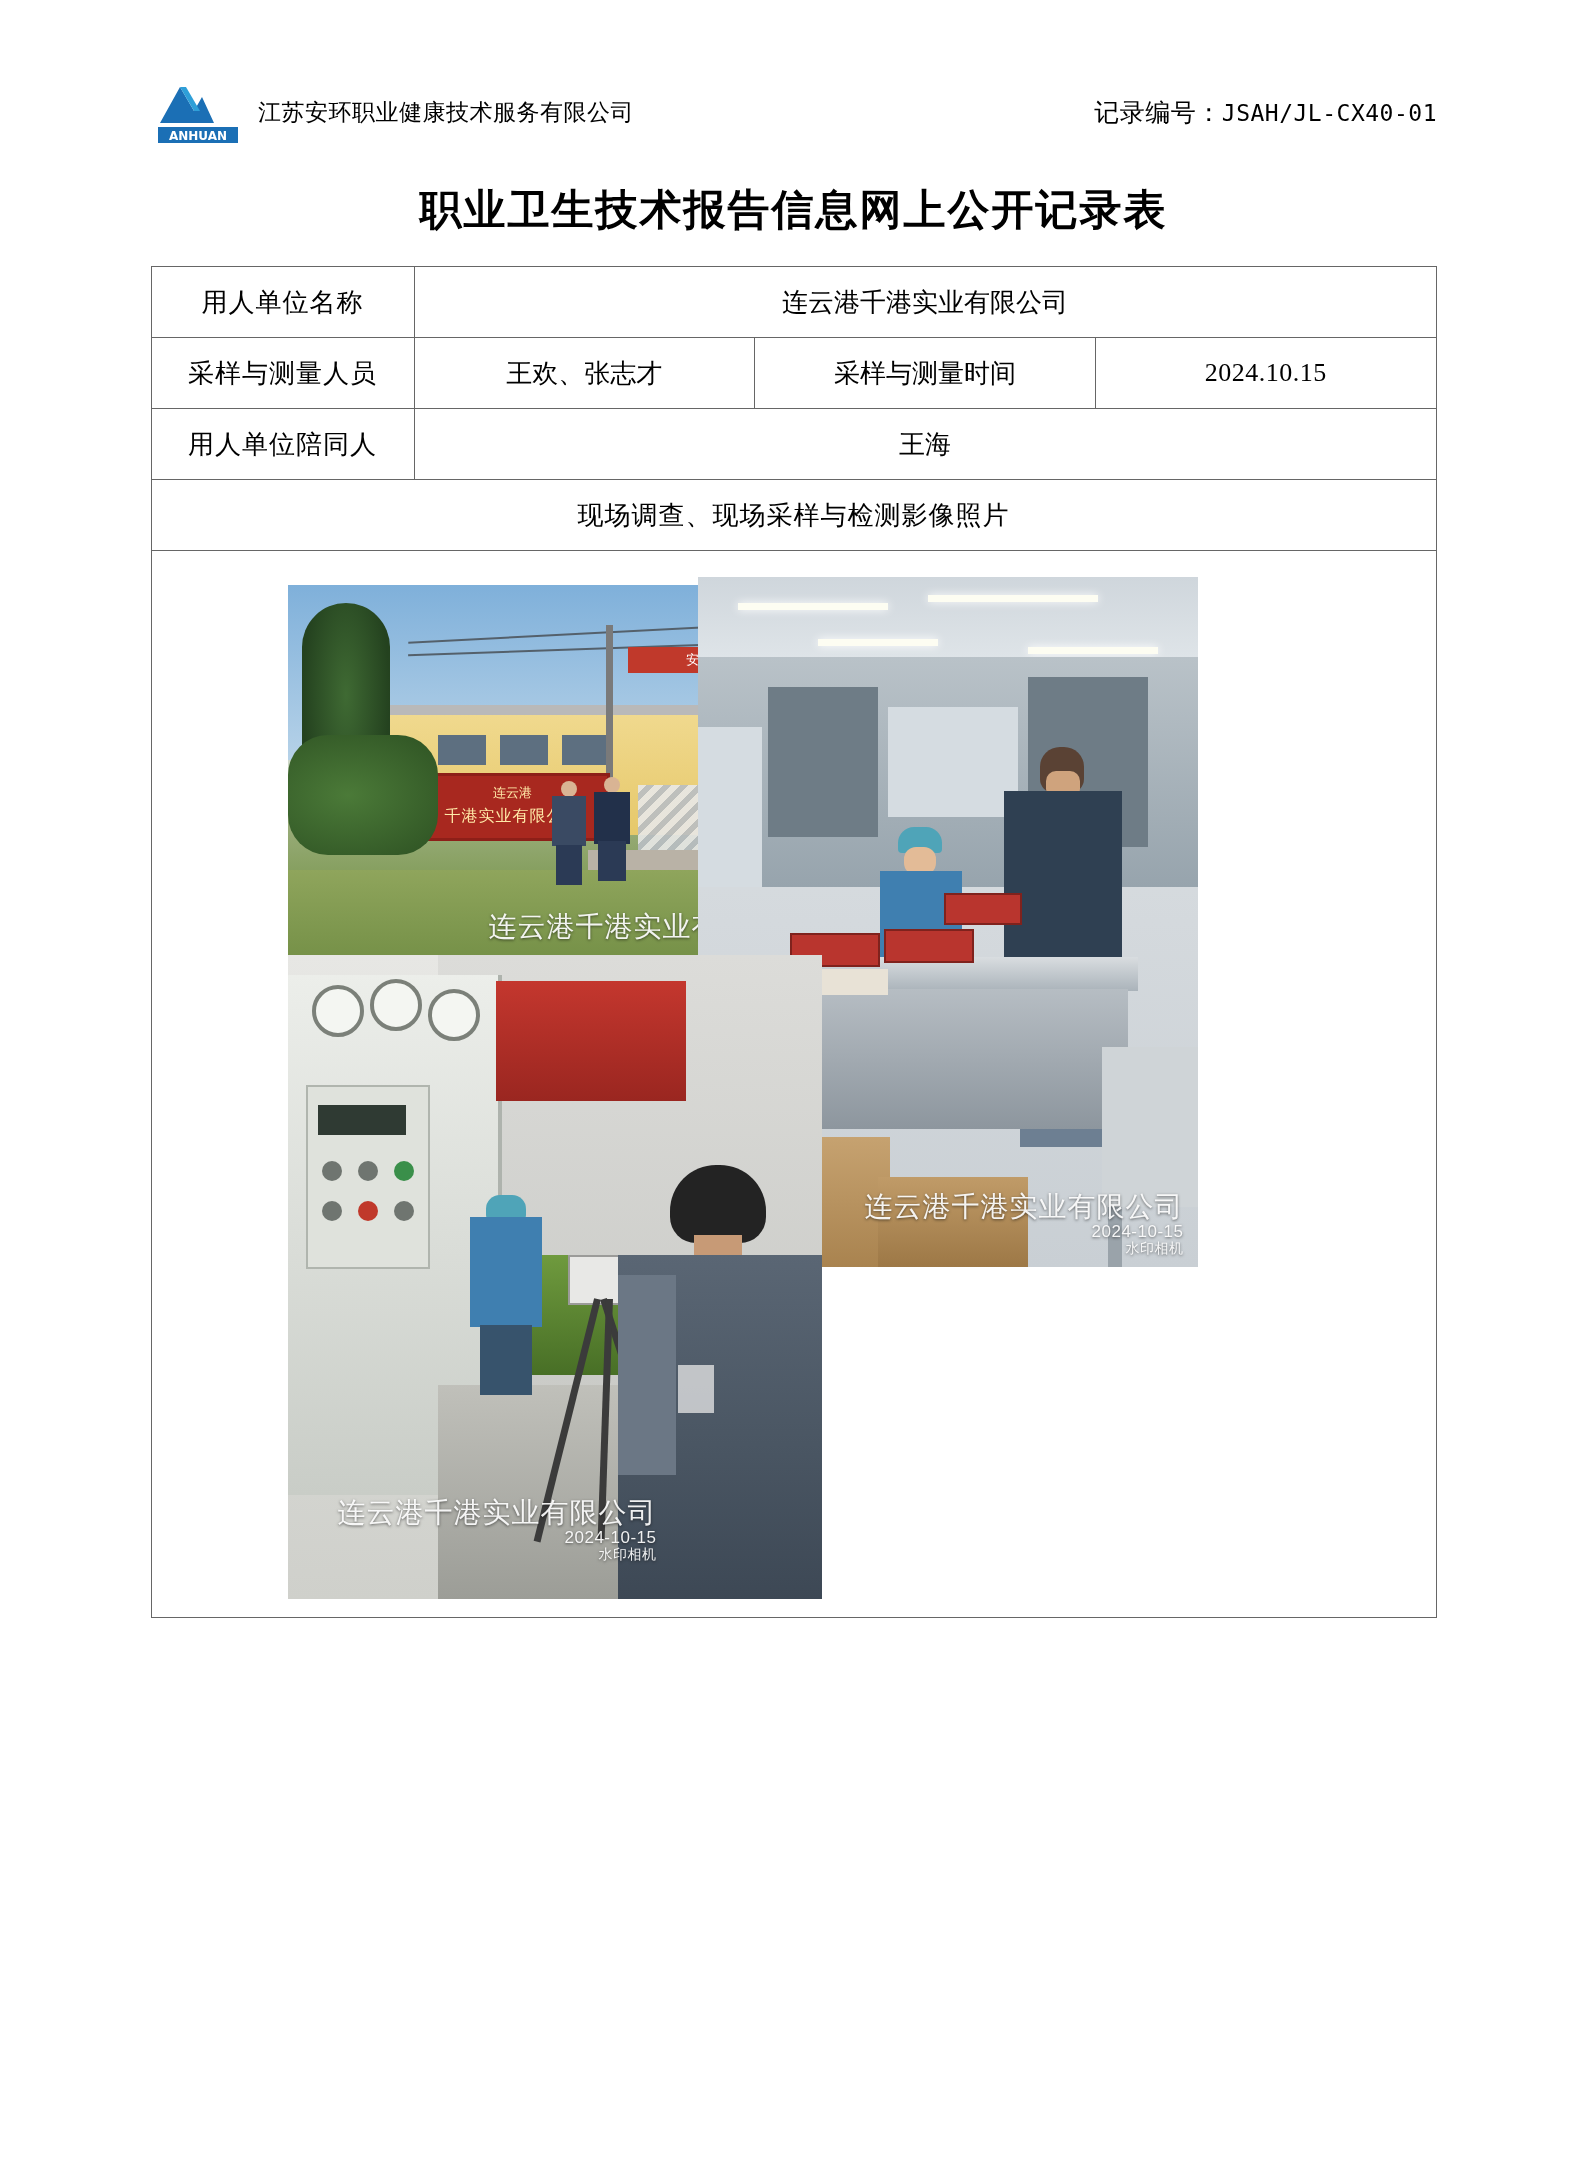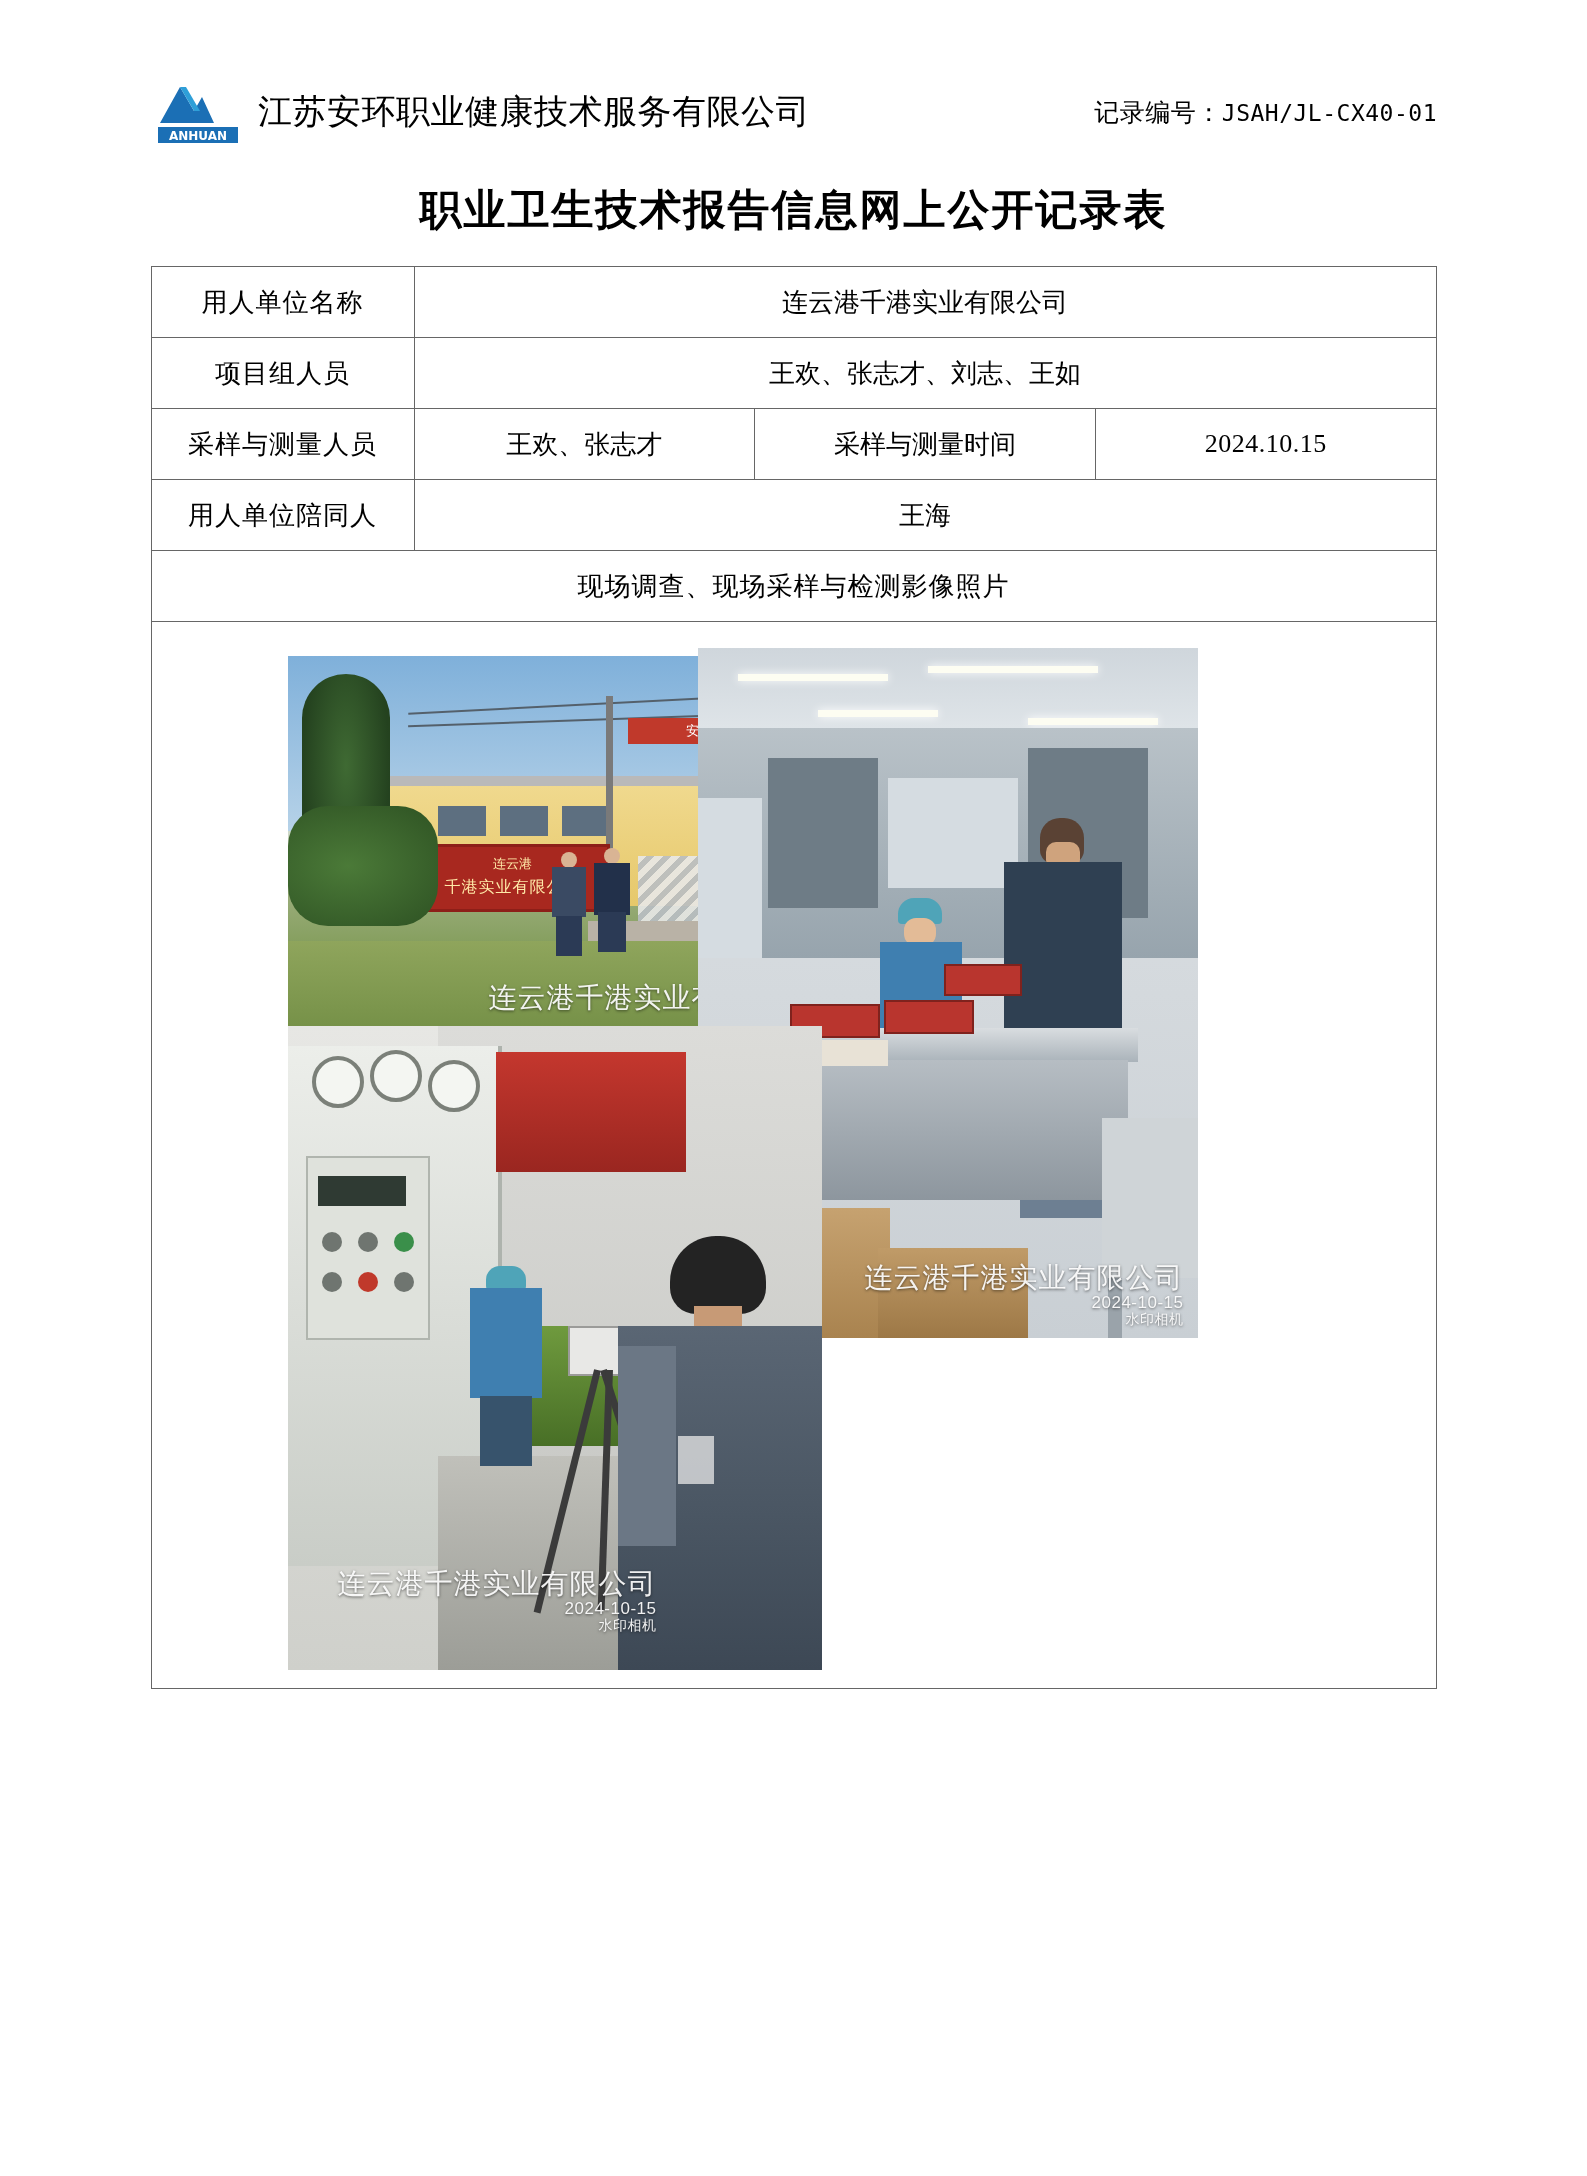--- a/index.html
+++ b/index.html
@@ -36,21 +36,21 @@
   }
   .logo {
     width: 96px;
     height: 70px;
     background: #ffffff;
     position: relative;
     margin-right: 12px;
   }
   .logo svg { display: block; }
   .brand-name {
-    font-size: 34px;
+    font-size: 23px;
     letter-spacing: 0.5px;
     font-family: "Liberation Serif", serif;
   }
   .record-no {
     font-size: 25px;
     letter-spacing: 0.5px;
     white-space: nowrap;
   }
   .record-no .mono {
     font-family: "DejaVu Sans Mono", monospace;
@@ -265,24 +265,20 @@
 
   <div class="doc-title">职业卫生技术报告信息网上公开记录表</div>
 
   <table class="form">
     <tbody>
       <tr>
         <td class="label">用人单位名称</td>
         <td colspan="3">连云港千港实业有限公司</td>
       </tr>
       <tr>
-        <td class="label">项目组人员</td>
-        <td colspan="3">王欢、张志才、刘志、王如</td>
-      </tr>
-      <tr>
         <td class="label">采样与测量人员</td>
         <td>王欢、张志才</td>
         <td class="mid-label">采样与测量时间</td>
         <td class="date-cell">2024.10.15</td>
       </tr>
       <tr>
         <td class="label">用人单位陪同人</td>
         <td colspan="3">王海</td>
       </tr>
       <tr>

